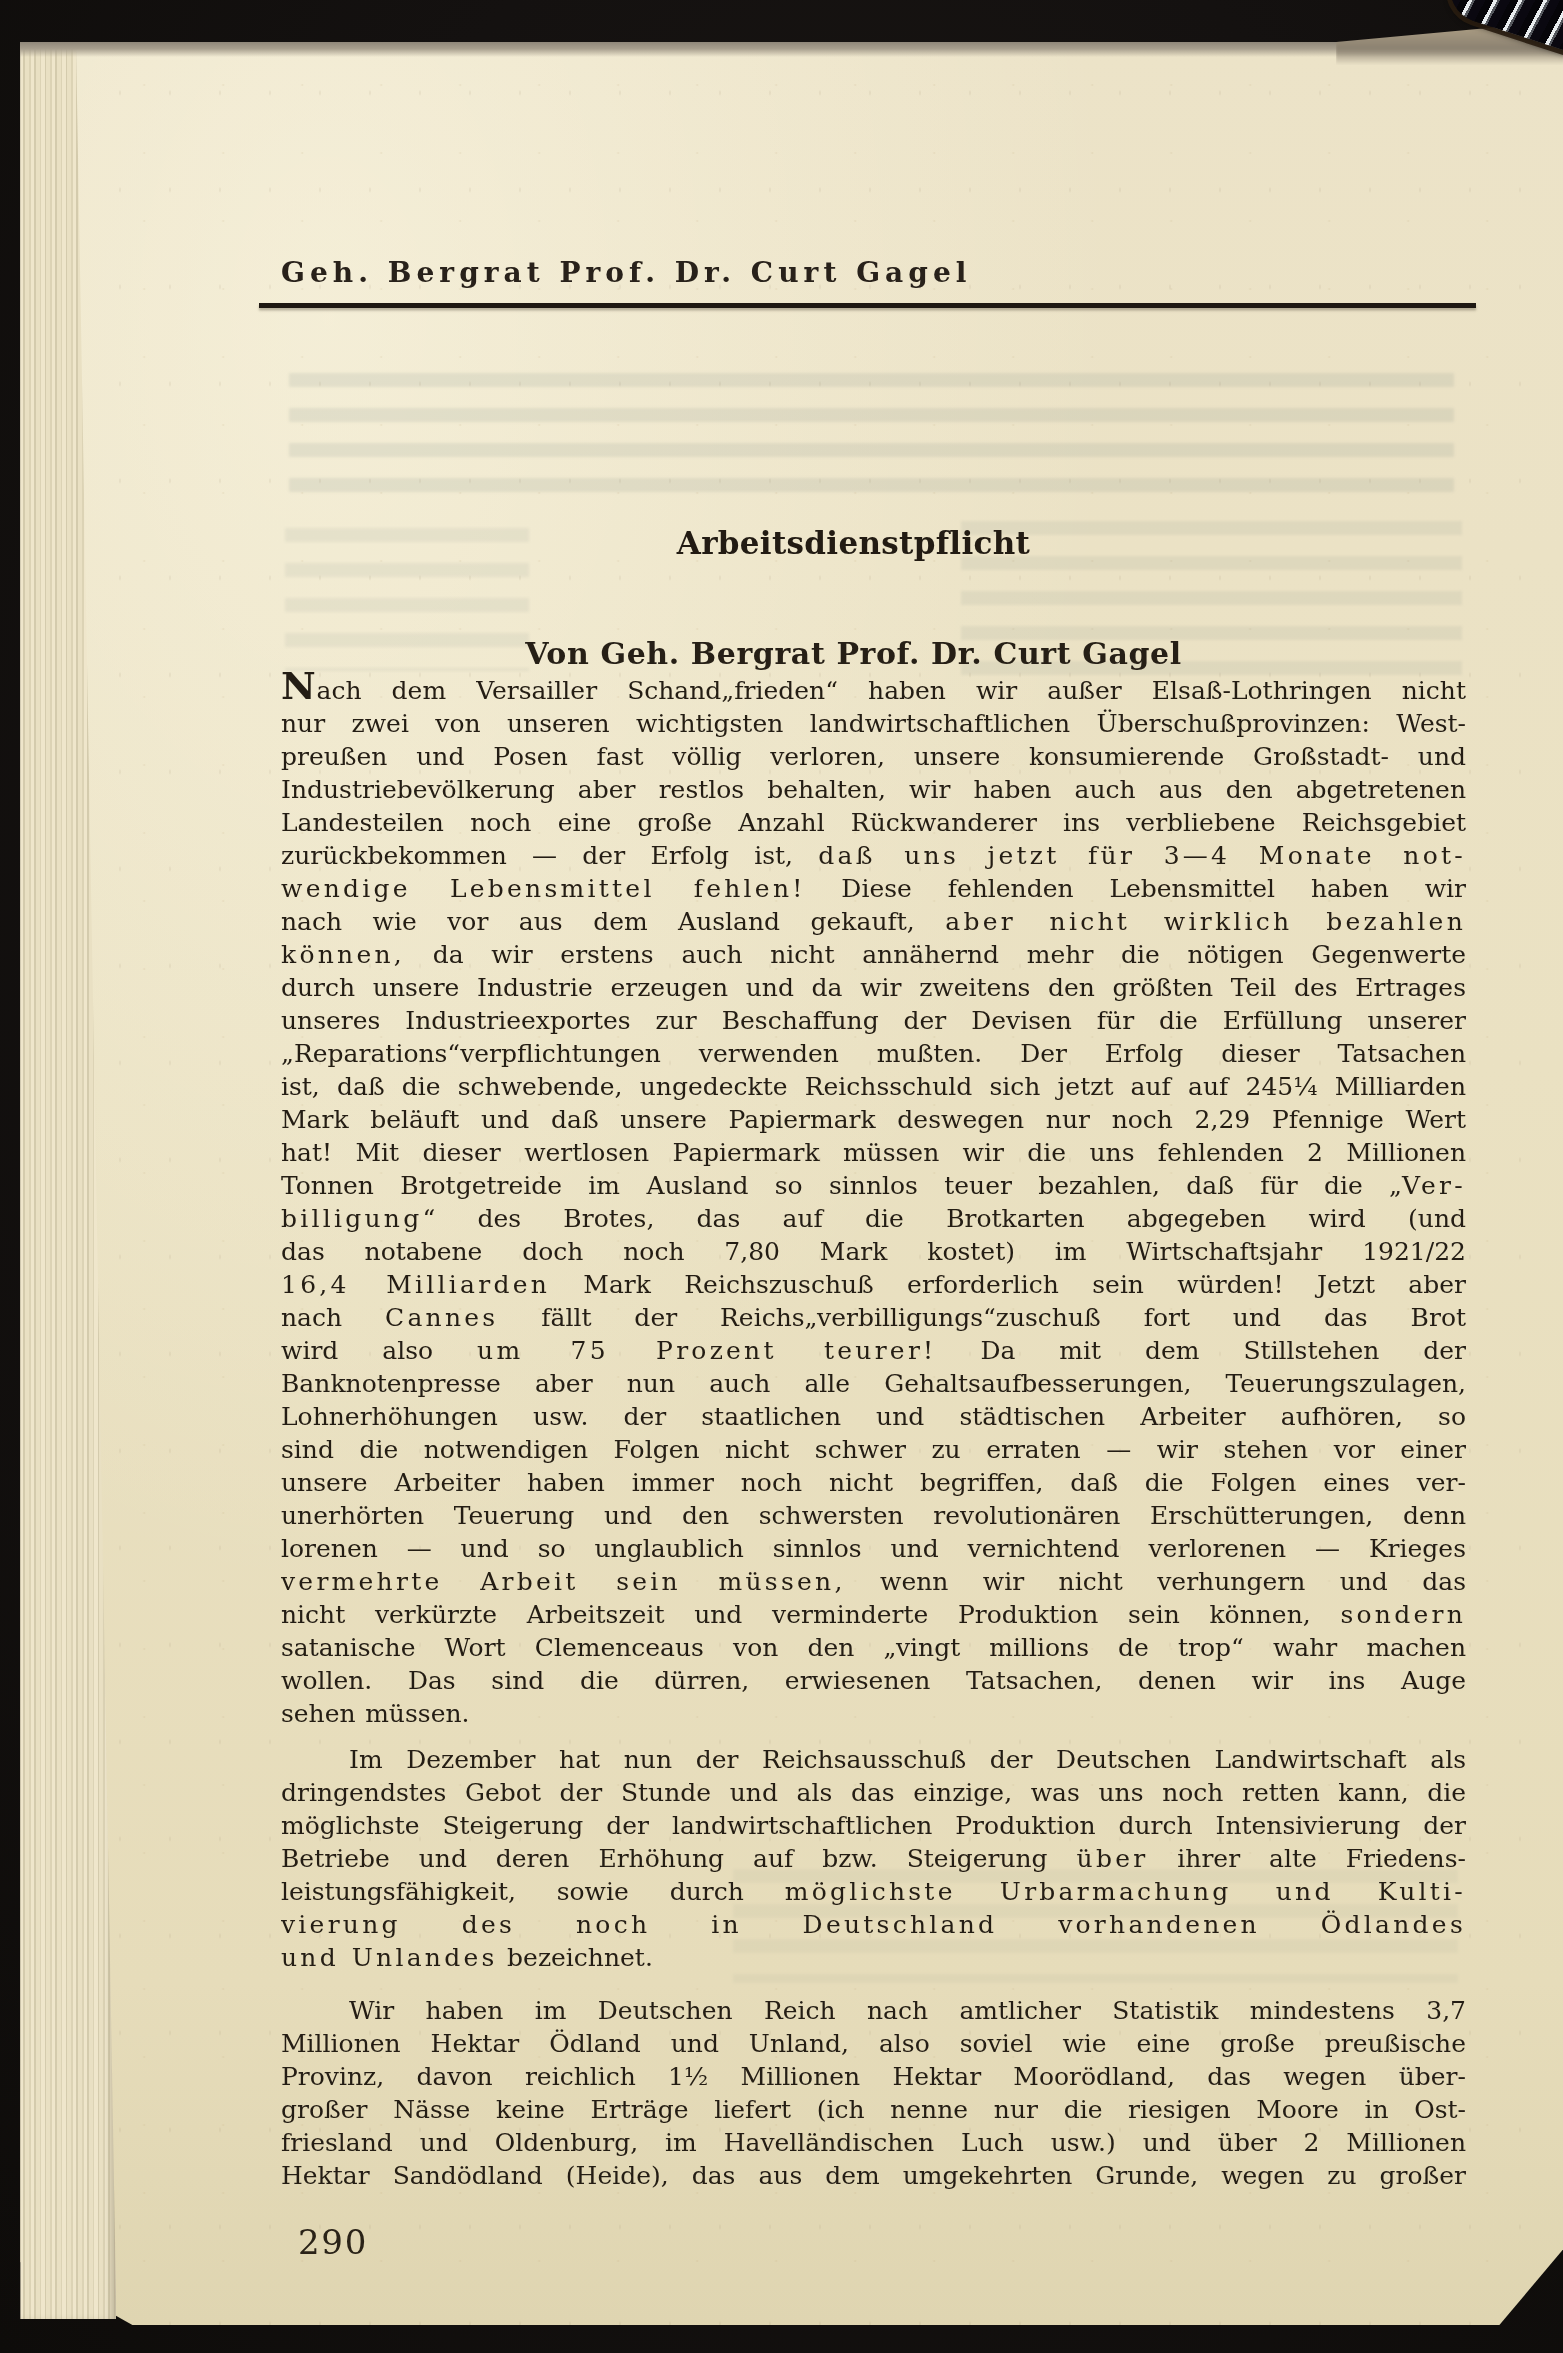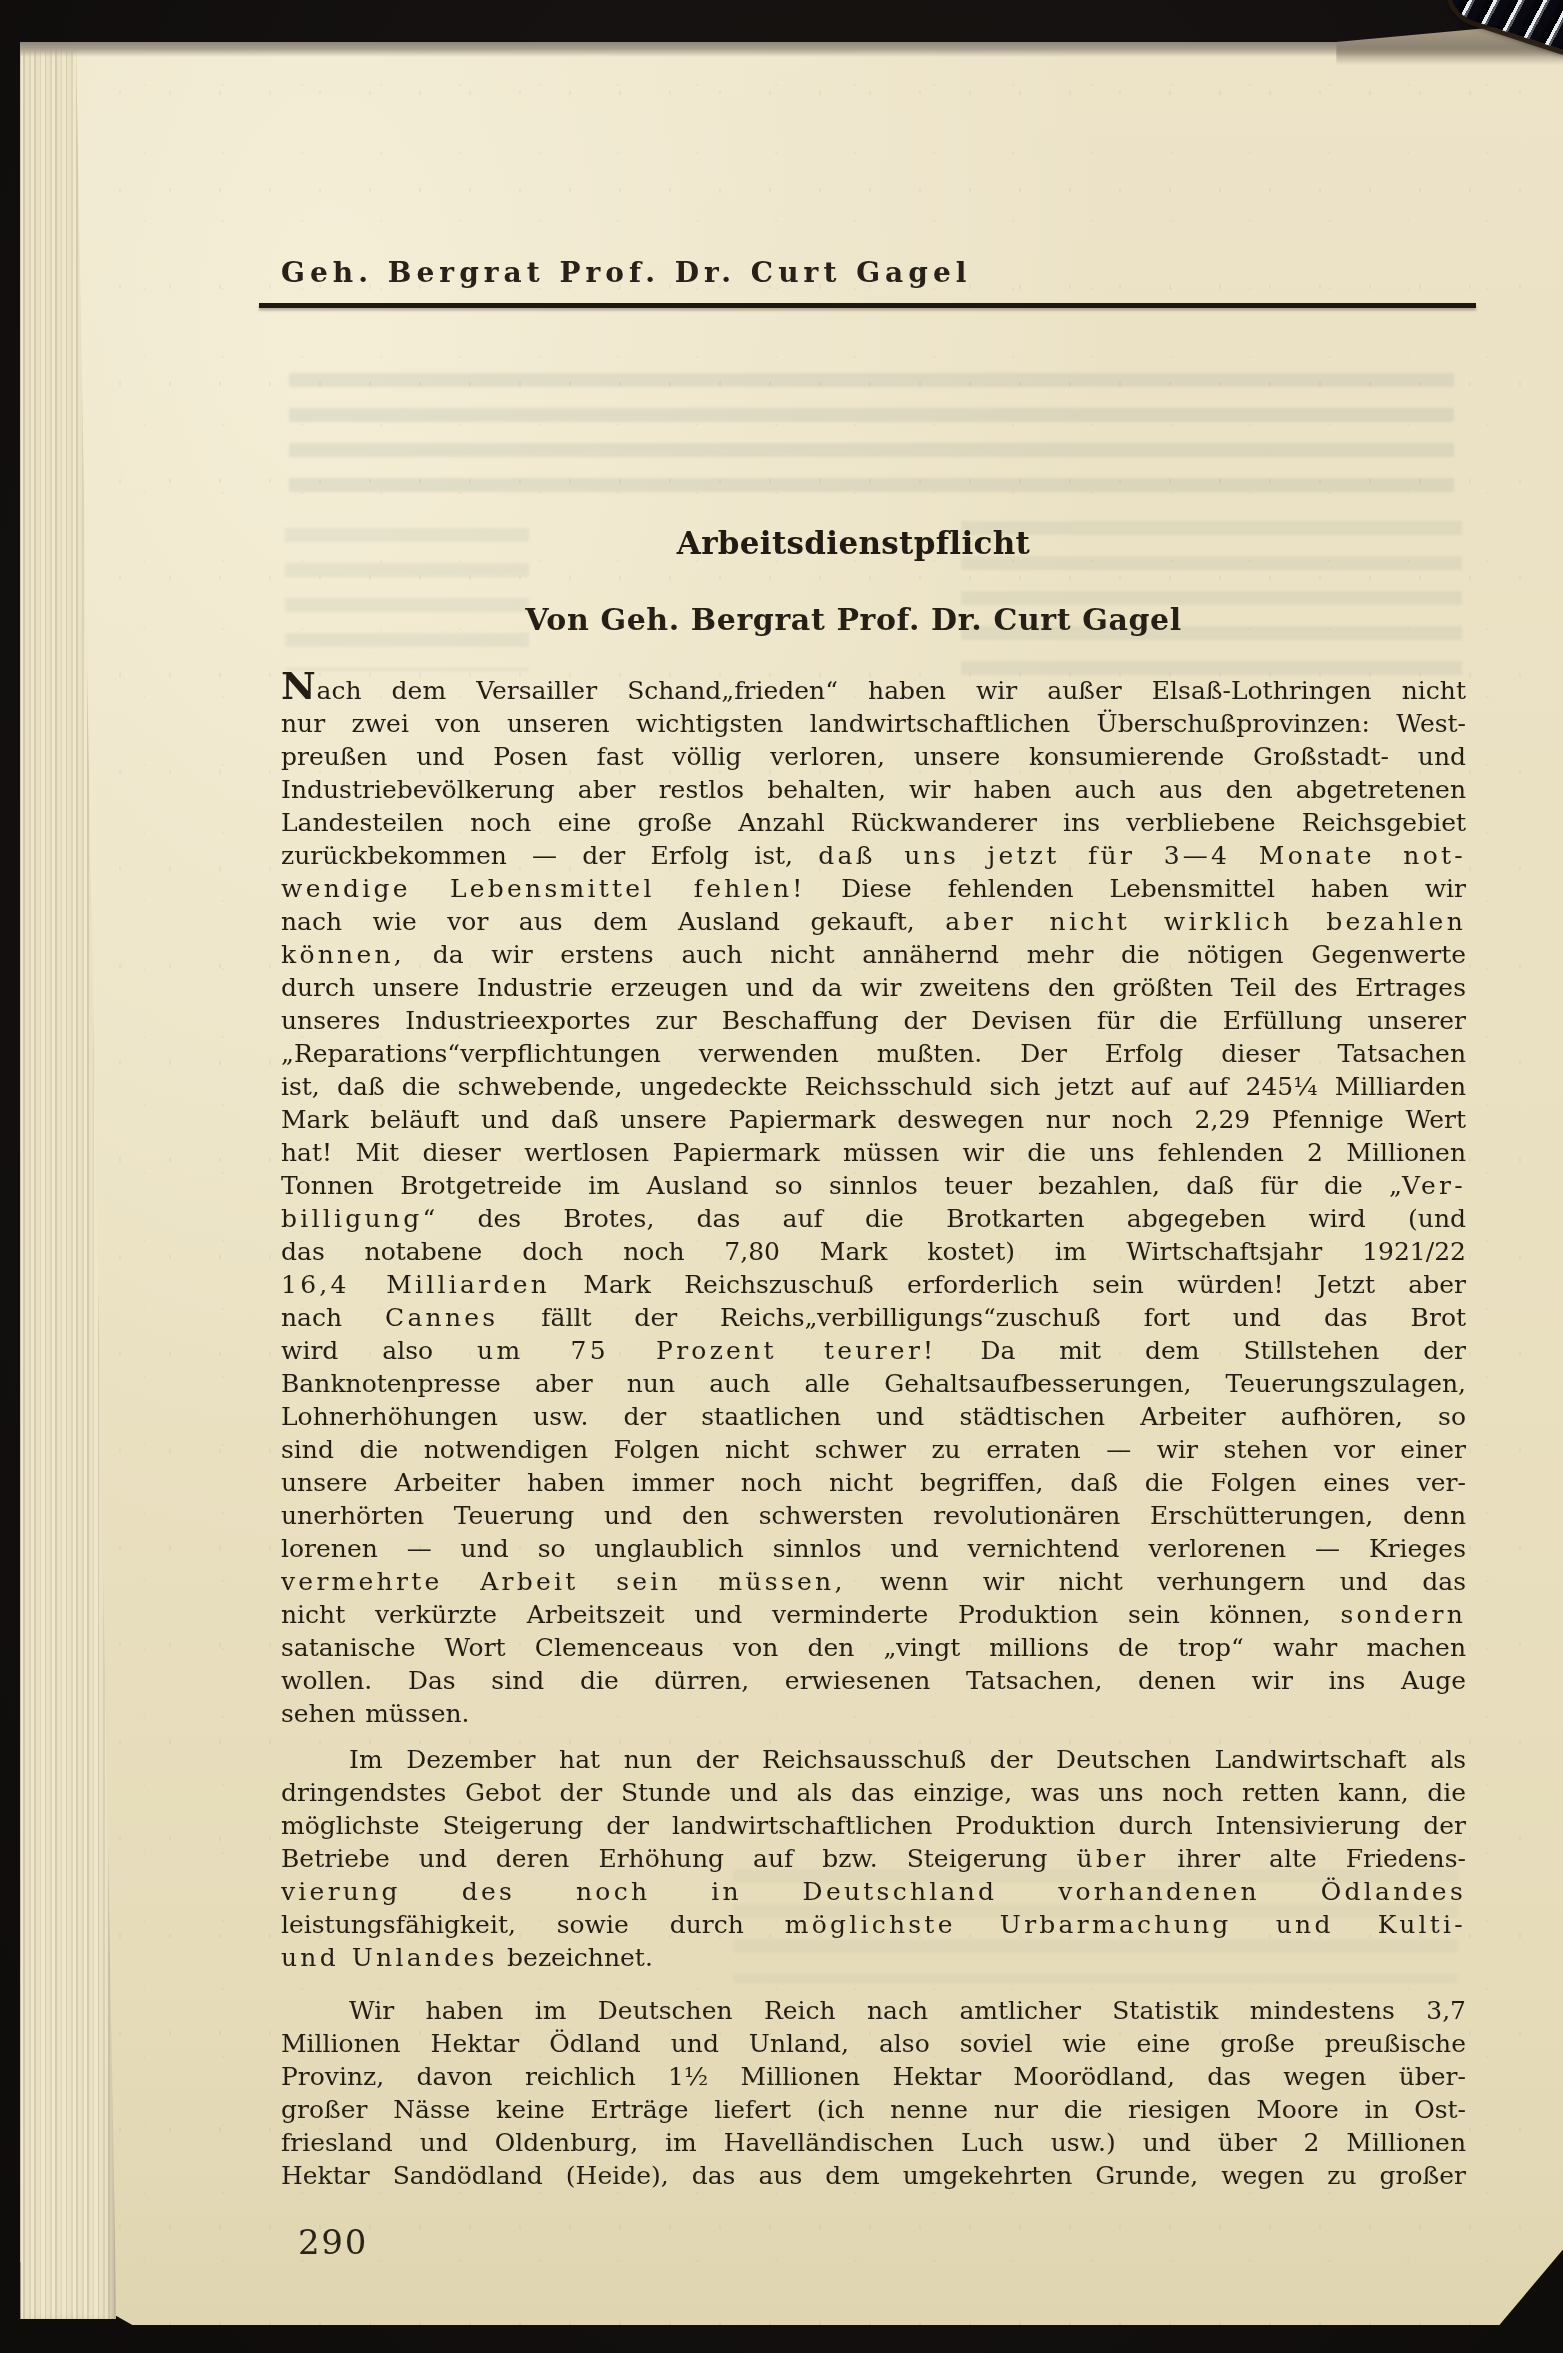--- a/index.html
+++ b/index.html
@@ -71,21 +71,21 @@
   .header-rule {
     position:absolute; left:259px; top:303px; width:1217px; height:4.9px;
     background:#1e1812; box-shadow: 0 2.4px 2.4px rgba(90,82,64,.4);
   }
   .article-title {
     position:absolute; left:261px; top:525px; width:1185px;
     text-align:center; font-size:31px; font-weight:bold; color:#221b13;
     letter-spacing:.01em;
   }
   .article-byline {
-    position:absolute; left:261px; top:602px; width:1185px;
+    position:absolute; left:261px; top:636px; width:1185px;
     text-align:center; font-size:30px; font-weight:bold; color:#261f16;
     letter-spacing:.02em;
   }
   .article-body {
     position:absolute; left:281px; top:669px; width:1185px;
     font-size:25px; color:#241d14; word-spacing:1.6px;
   }
   .para { overflow:hidden; }
   .para + .para.gap-sm { margin-top:13px; }
   .para + .para.gap-md { margin-top:19.5px; }
@@ -160,22 +160,22 @@
         <div class="line"><span>nicht verkürzte Arbeitszeit und verminderte Produktion sein können, </span><span class="gesperrt">sondern</span></div>
         <div class="line"><span>satanische Wort Clemenceaus von den „vingt millions de trop“ wahr machen</span></div>
         <div class="line"><span>wollen.  Das sind die dürren, erwiesenen Tatsachen, denen wir ins Auge</span></div>
         <div class="line end"><span>sehen müssen.</span></div>
       </div>
       <div class="para indent gap-sm">
         <div class="line"><span>Im Dezember hat nun der Reichsausschuß der Deutschen Landwirtschaft als</span></div>
         <div class="line"><span>dringendstes Gebot der Stunde und als das einzige, was uns noch retten kann, die</span></div>
         <div class="line"><span>möglichste Steigerung der landwirtschaftlichen Produktion durch Intensivierung der</span></div>
         <div class="line"><span>Betriebe und deren Erhöhung auf bzw. Steigerung </span><span class="gesperrt">über</span><span> ihrer alte Friedens-</span></div>
+        <div class="line"><span>leistungsfähigkeit, sowie durch </span><span class="gesperrt">möglichste Urbarmachung und Kulti-</span></div>
         <div class="line"><span class="gesperrt">vierung des noch in Deutschland vorhandenen Ödlandes</span></div>
-        <div class="line"><span>leistungsfähigkeit, sowie durch </span><span class="gesperrt">möglichste Urbarmachung und Kulti-</span></div>
         <div class="line end"><span class="gesperrt">und Unlandes</span><span> bezeichnet.</span></div>
       </div>
       <div class="para indent gap-md">
         <div class="line"><span>Wir haben im Deutschen Reich nach amtlicher Statistik mindestens 3,7</span></div>
         <div class="line"><span>Millionen Hektar Ödland und Unland, also soviel wie eine große preußische</span></div>
         <div class="line"><span>Provinz, davon reichlich 1½ Millionen Hektar Moorödland, das wegen über-</span></div>
         <div class="line"><span>großer Nässe keine Erträge liefert (ich nenne nur die riesigen Moore in Ost-</span></div>
         <div class="line"><span>friesland und Oldenburg, im Havelländischen Luch usw.) und über 2 Millionen</span></div>
         <div class="line"><span>Hektar Sandödland (Heide), das aus dem umgekehrten Grunde, wegen zu großer</span></div>
       </div>

